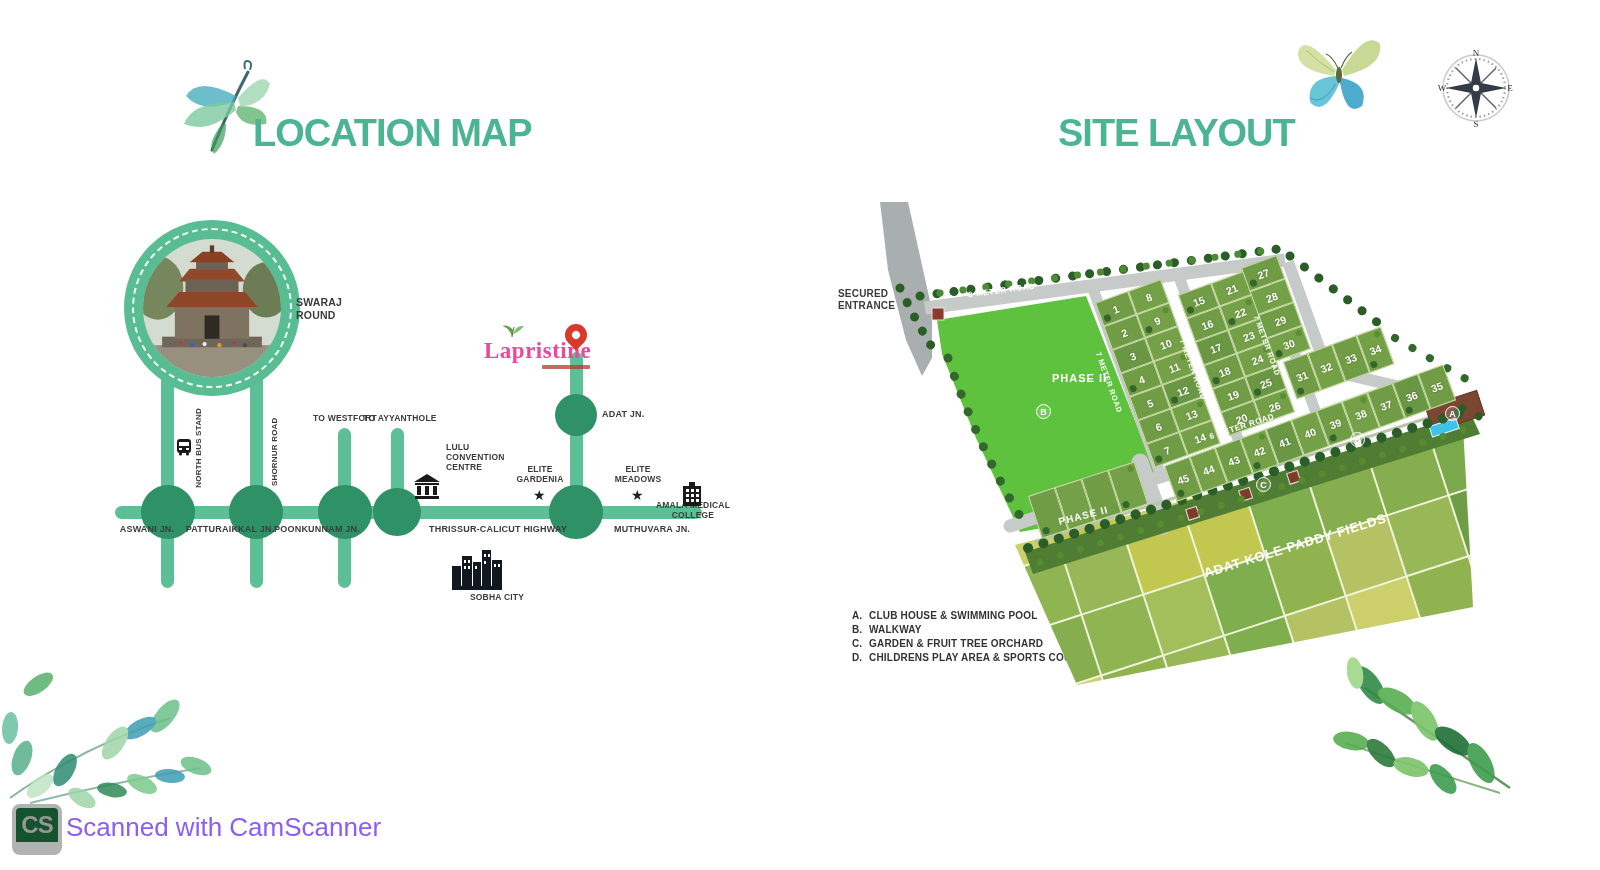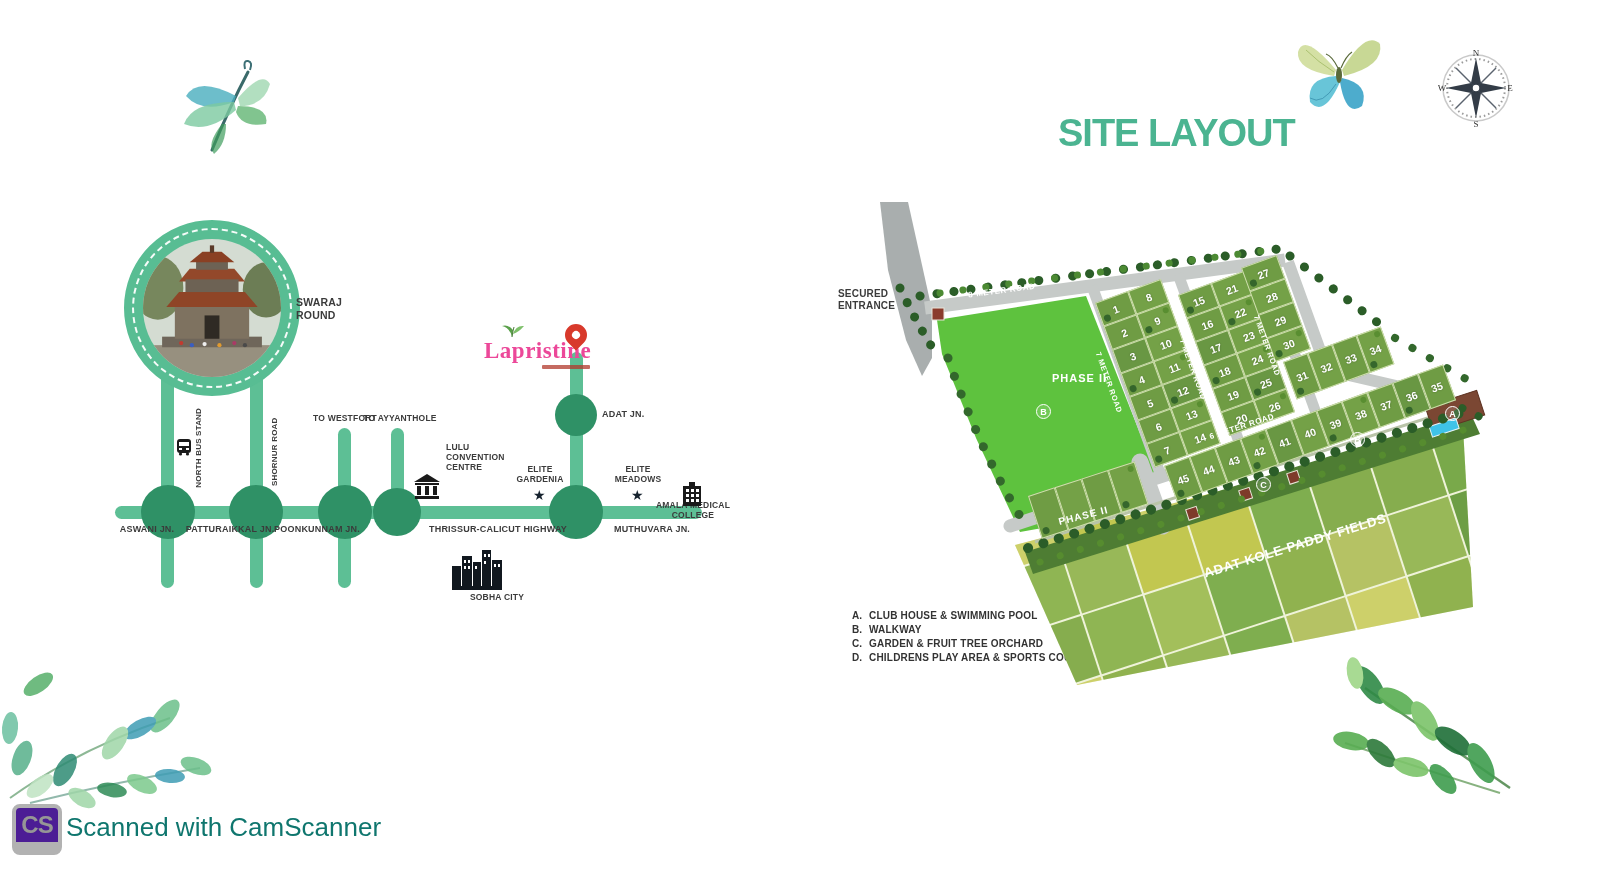--- a/index.html
+++ b/index.html
@@ -54,41 +54,42 @@
   .site-lbl{position:absolute;color:#fff;font-weight:bold;z-index:4;white-space:nowrap;}
   .road-name{font-size:8px;letter-spacing:.6px;}
   .marker{position:absolute;width:13px;height:13px;border:1.5px solid #fff;border-radius:50%;color:#fff;
          font-size:9px;font-weight:bold;display:flex;align-items:center;justify-content:center;z-index:4;
          background:rgba(255,255,255,.12);}
   
   .legend-row{display:flex;margin-bottom:3px;}
   .legend-key{width:17px;font-size:10px;font-weight:bold;color:#333;}
   .legend-label{font-size:10px;font-weight:bold;color:#333;letter-spacing:.2px;}
   
-  #cs-box{left:12px;top:804px;width:42px;height:34px;background:#4c1d95;border:4px solid #b2b2b2;
+  #cs-box{left:12px;top:804px;width:42px;height:34px;background:#14532d;border:4px solid #b2b2b2;
          border-bottom:13px solid #b2b2b2;border-radius:8px;display:flex;align-items:center;justify-content:center;
          font-size:24px;font-weight:bold;color:#969696;letter-spacing:-1px;}
-  #cs-text{left:66px;top:812px;font-size:26px;color:#0f766e;}
+  #cs-text{left:66px;top:812px;font-size:26px;color:#8b5cf6;}
   .logo-text{font-family:"Liberation Serif", serif;font-size:23px;font-weight:bold;color:#ec4899;letter-spacing:.5px;}
 </style>
 </head>
 <body>
 
 <div class="abs" id="locmap" style="left:0;top:0;width:800px;height:870px;">
 
   <svg class="abs" style="left:178px;top:58px;" width="92" height="110" viewBox="0 0 92 110">
     <path d="M72,12 q3,-8 -2,-9 q-5,-1 -3,8" fill="none" stroke="#3c6f75" stroke-width="2"></path>
     <path d="M70,14 Q52,48 34,92" fill="none" stroke="#3a6a6a" stroke-width="3" stroke-linecap="round"></path>
     <path d="M58,38 Q20,18 8,38 Q24,56 56,44 Z" fill="#49aebe" opacity=".8"></path>
     <path d="M56,44 Q14,44 6,66 Q30,76 58,52 Z" fill="#7cc9a0" opacity=".8"></path>
     <path d="M60,40 Q84,12 92,26 Q86,48 62,48 Z" fill="#a5d9b5" opacity=".85"></path>
     <path d="M60,48 Q92,48 88,66 Q64,70 58,54 Z" fill="#57b06a" opacity=".75"></path>
     <path d="M44,66 Q28,86 36,96 Q48,86 48,66 Z" fill="#3f9d5c" opacity=".7"></path>
   </svg>
 
+  <div class="abs page-title" style="left:253px;top:112px;">LOCATION MAP</div>
 
   <div class="road-v" style="left:161px;top:368px;height:220px;"></div>
   <div class="road-v" style="left:250px;top:368px;height:220px;"></div>
   <div class="road-v" style="left:338px;top:428px;height:160px;"></div>
   <div class="road-v" style="left:391px;top:428px;height:90px;"></div>
   <div class="road-v" style="left:570px;top:352px;height:165px;"></div>
   <div class="road-h" style="left:115px;top:506px;width:587px;"></div>
 
   <div class="abs" id="ring">
     <div class="dash"></div>

